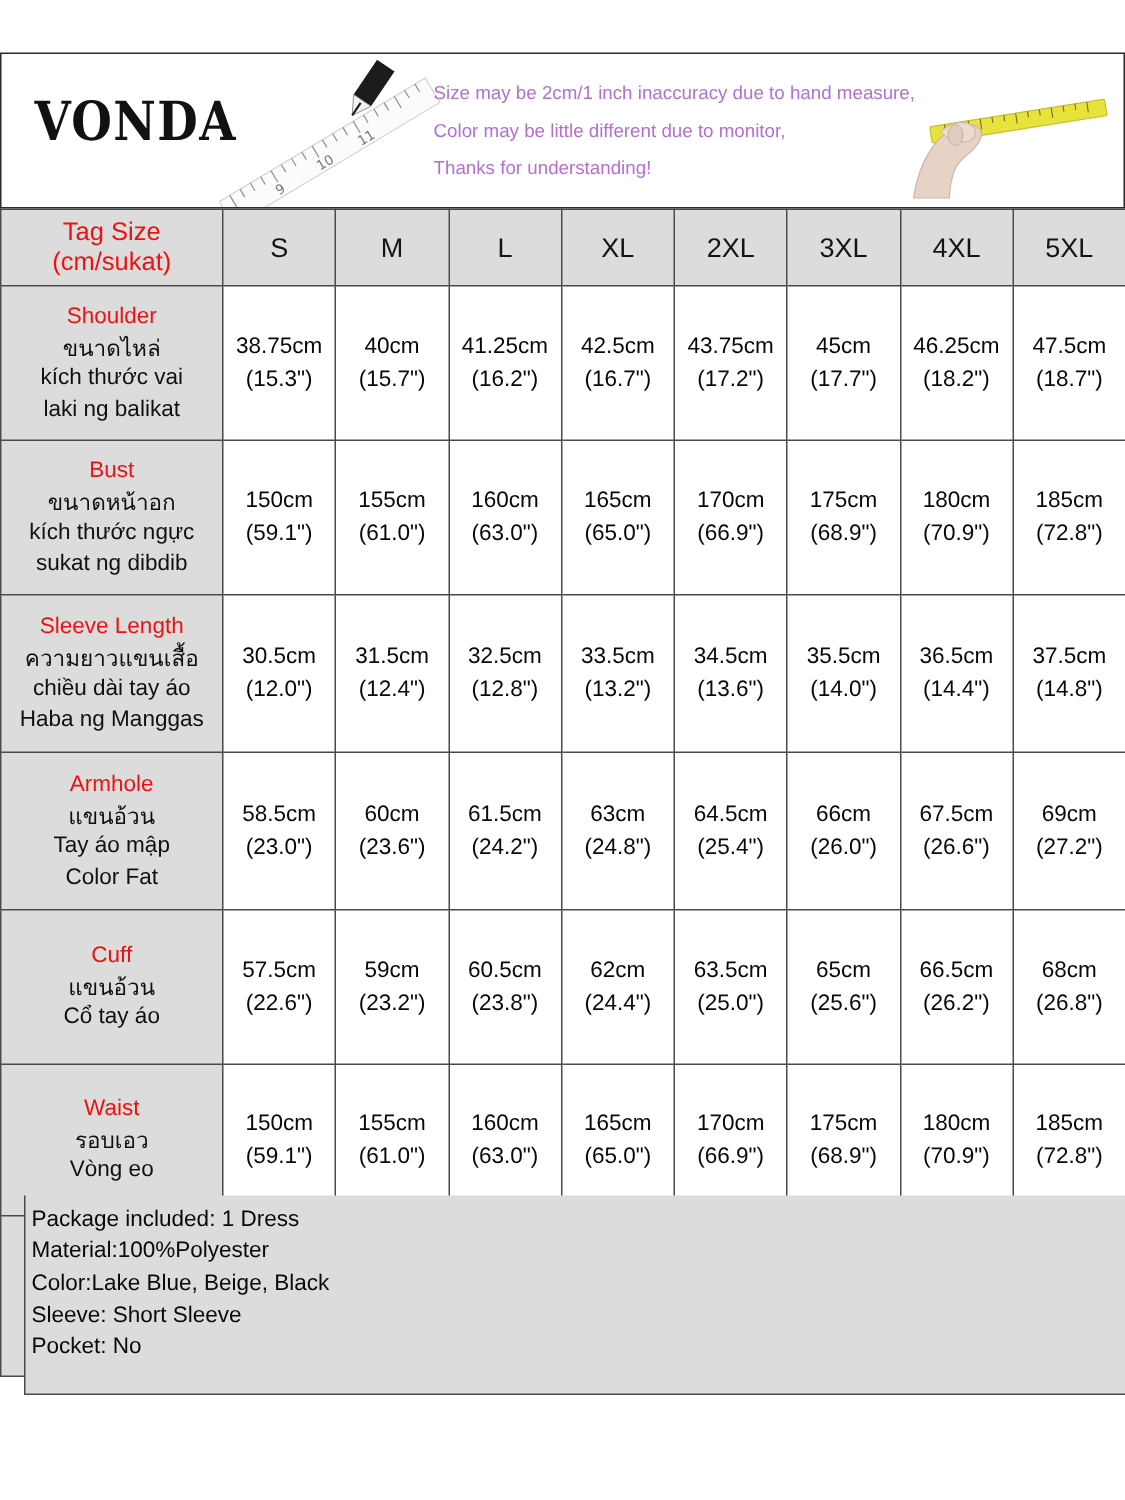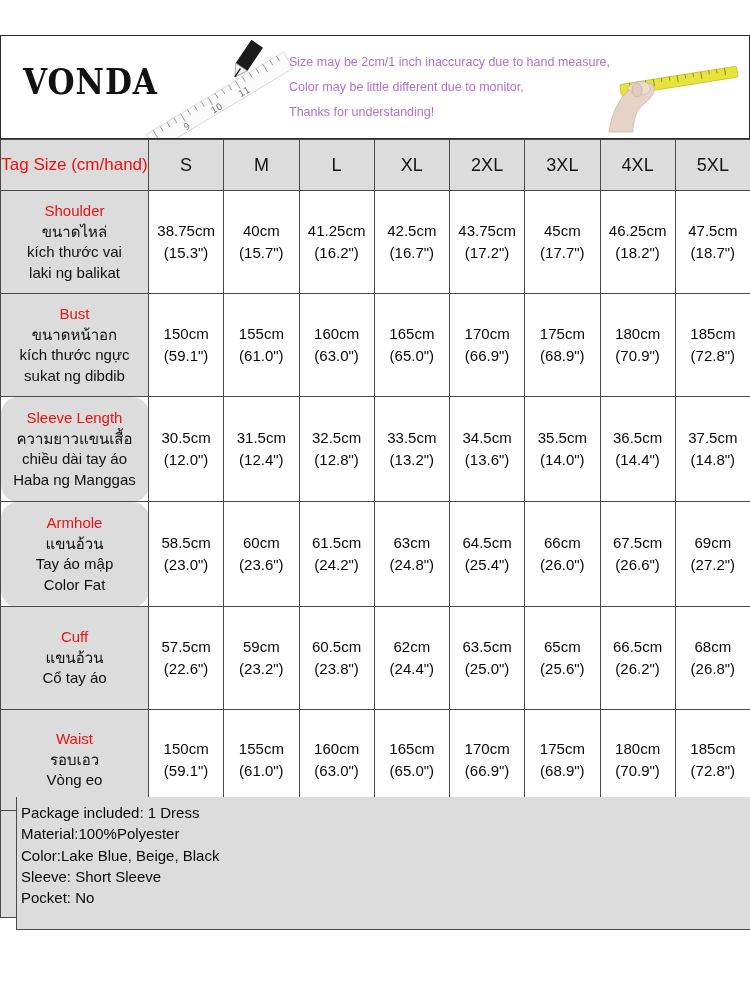--- a/index.html
+++ b/index.html
@@ -133,21 +133,21 @@
   
   td.value {
     background: #ffffff;
     line-height: 22px;
     padding: 8px 2px;
   }
   .v-cm  { display: block; font-size: 15px; color: #080808; }
   .v-in  { display: block; font-size: 15px; color: #080808; }
 
   tr.r-shoulder td, tr.r-bust td { height: 86px; }
-  tr.r-sleeve td, tr.r-armhole td { height: 88px; border-radius: 17px; }
+  tr.r-sleeve td, tr.r-armhole td { height: 88px; }
   tr.r-cuff td { height: 86px; }
   tr.r-waist td { height: 84px; }
   tr.r-length td { height: 90px; }
 
   
   .footer {
     position: absolute;
     left: 16px;
     top: 797px;
     width: 750px;
@@ -251,21 +251,21 @@
         <col class="size-col">
         <col class="size-col">
         <col class="size-col">
       <col class="size-col">
         <col class="size-col">
         <col class="size-col">
         <col class="size-col">
     </colgroup>
     <tbody>
       <tr class="head">
-        <td class="tag-size">Tag Size (cm/hand)</td>
+        <td class="tag-size">Tag Size (cm/sukat)</td>
         <td class="size-head">S</td>
         <td class="size-head">M</td>
         <td class="size-head">L</td>
         <td class="size-head">XL</td>
         <td class="size-head">2XL</td>
         <td class="size-head">3XL</td>
         <td class="size-head">4XL</td>
         <td class="size-head">5XL</td>
       </tr>
 

